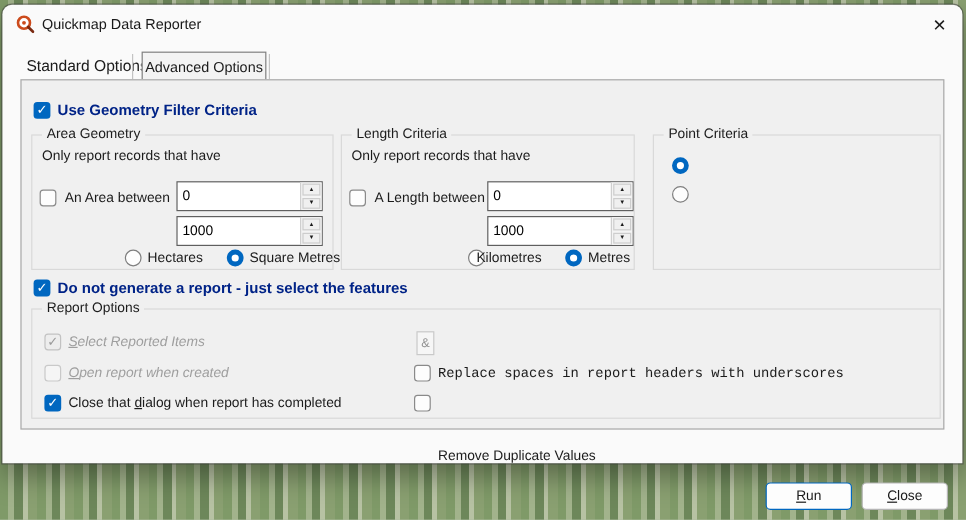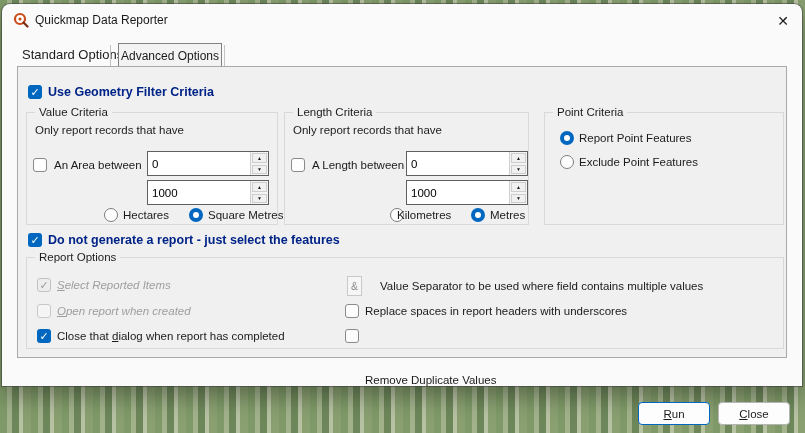--- a/index.html
+++ b/index.html
@@ -115,21 +115,21 @@
   <div class="tab-divider tab-div1"></div>
   <div class="tab-active">Advanced Options</div>
   <div class="tab-divider tab-div2"></div>
 
   <div class="panel">
 
     <div class="cb cb-on" style="left:10px; top:18px;">✓</div>
     <div class="heading" style="left:30px; top:17px;">Use Geometry Filter Criteria</div>
 
     <div class="grp grp-area">
-      <span class="grp-label">Value Criteria</span>
+      <span class="grp-label">Area Geometry</span>
       <span class="lbl" style="left:8px; top:10px;">Only report records that have</span>
       <div class="cb cb-off" style="left:6px; top:45px;"></div>
       <span class="lbl" style="left:27px; top:45px;">An Area between</span>
       <div class="spin" style="left:120px; top:38px;">
         <input value="0" style="">
         <div class="spin-btns">
           <div class="spin-btn">▲</div>
           <div class="spin-btn">▼</div>
         </div>
       </div>
@@ -167,45 +167,42 @@
       </div>
       <div class="rd rd-off" style="left:105px; top:95px;"></div>
       <span class="lbl" style="left:112px; top:95px;">Kilometres</span>
       <div class="rd rd-on" style="left:186px; top:95px;"></div>
       <span class="lbl" style="left:205px; top:95px;">Metres</span>
     </div>
 
     <div class="grp grp-point">
       <span class="grp-label">Point Criteria</span>
       <div class="rd rd-on" style="left:15px; top:18px;"></div>
-      <span class="lbl" style="left:34px; top:18px;">Report Point Features</span>
       <div class="rd rd-off" style="left:15px; top:42px;"></div>
-      <span class="lbl" style="left:34px; top:42px;">Exclude Point Features</span>
     </div>
 
     <div class="cb cb-on" style="left:10px; top:166px;">✓</div>
     <div class="heading" style="left:30px; top:165px;">Do not generate a report - just select the features</div>
 
     <div class="grp grp-report">
       <span class="grp-label">Report Options</span>
 
       <div class="cb cb-dis-on" style="left:10px; top:20px;">✓</div>
       <span class="lbl lbl-dis" style="left:30px; top:20px;"><span></span><span class="mn">S</span><span>elect Reported Items</span></span>
 
       <div class="cb cb-dis-off" style="left:10px; top:46px;"></div>
       <span class="lbl lbl-dis" style="left:30px; top:46px;"><span></span><span class="mn">O</span><span>pen report when created</span></span>
 
       <div class="cb cb-on" style="left:10px; top:71px;">✓</div>
       <span class="lbl" style="left:30px; top:71px;"><span>Close that </span><span class="mn">d</span><span>ialog when report has completed</span></span>
 
       <div class="sep-box" style="left:320px; top:18px;">&amp;</div>
-      <span class="lbl" style="left:353px; top:21px;">Value Separator to be used where field contains multiple values</span>
 
       <div class="cb cb-off" style="left:318px; top:46px;"></div>
-      <span class="lbl" style="left:338px; top:46px;">Replace spaces in report headers with underscores</span>
+      <span class="lbl" style="left:338px; top:46px;font-family:Liberation Mono, monospace;">Replace spaces in report headers with underscores</span>
 
       <div class="cb cb-off" style="left:318px; top:71px;"></div>
       <span class="lbl" style="left:338px; top:71px;margin-top:44px;">Remove Duplicate Values</span>
     </div>
   </div>
 
   <div class="btn btn-run">
       <span></span>
       <span class="mn">R</span>
       <span>un</span>

